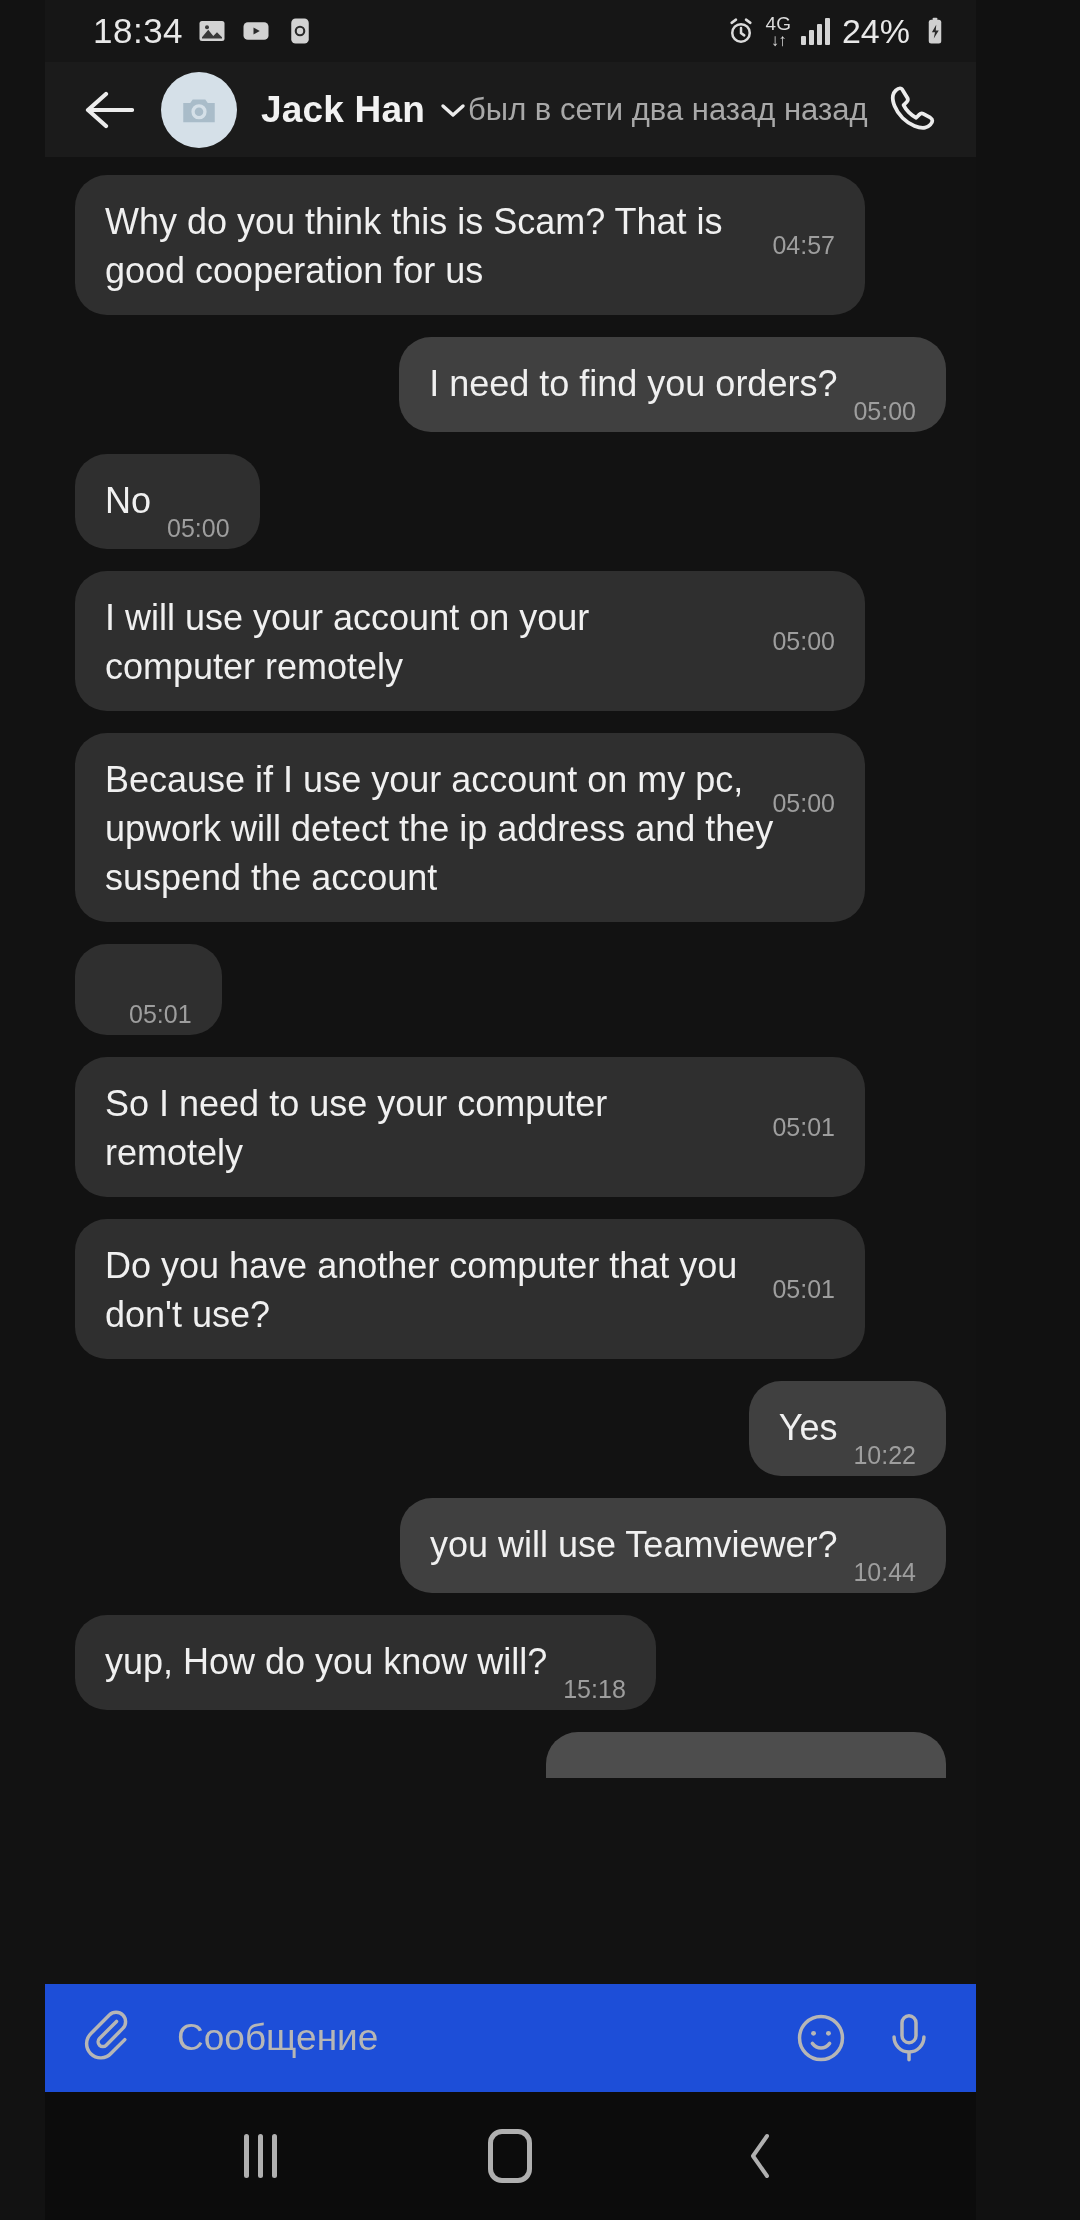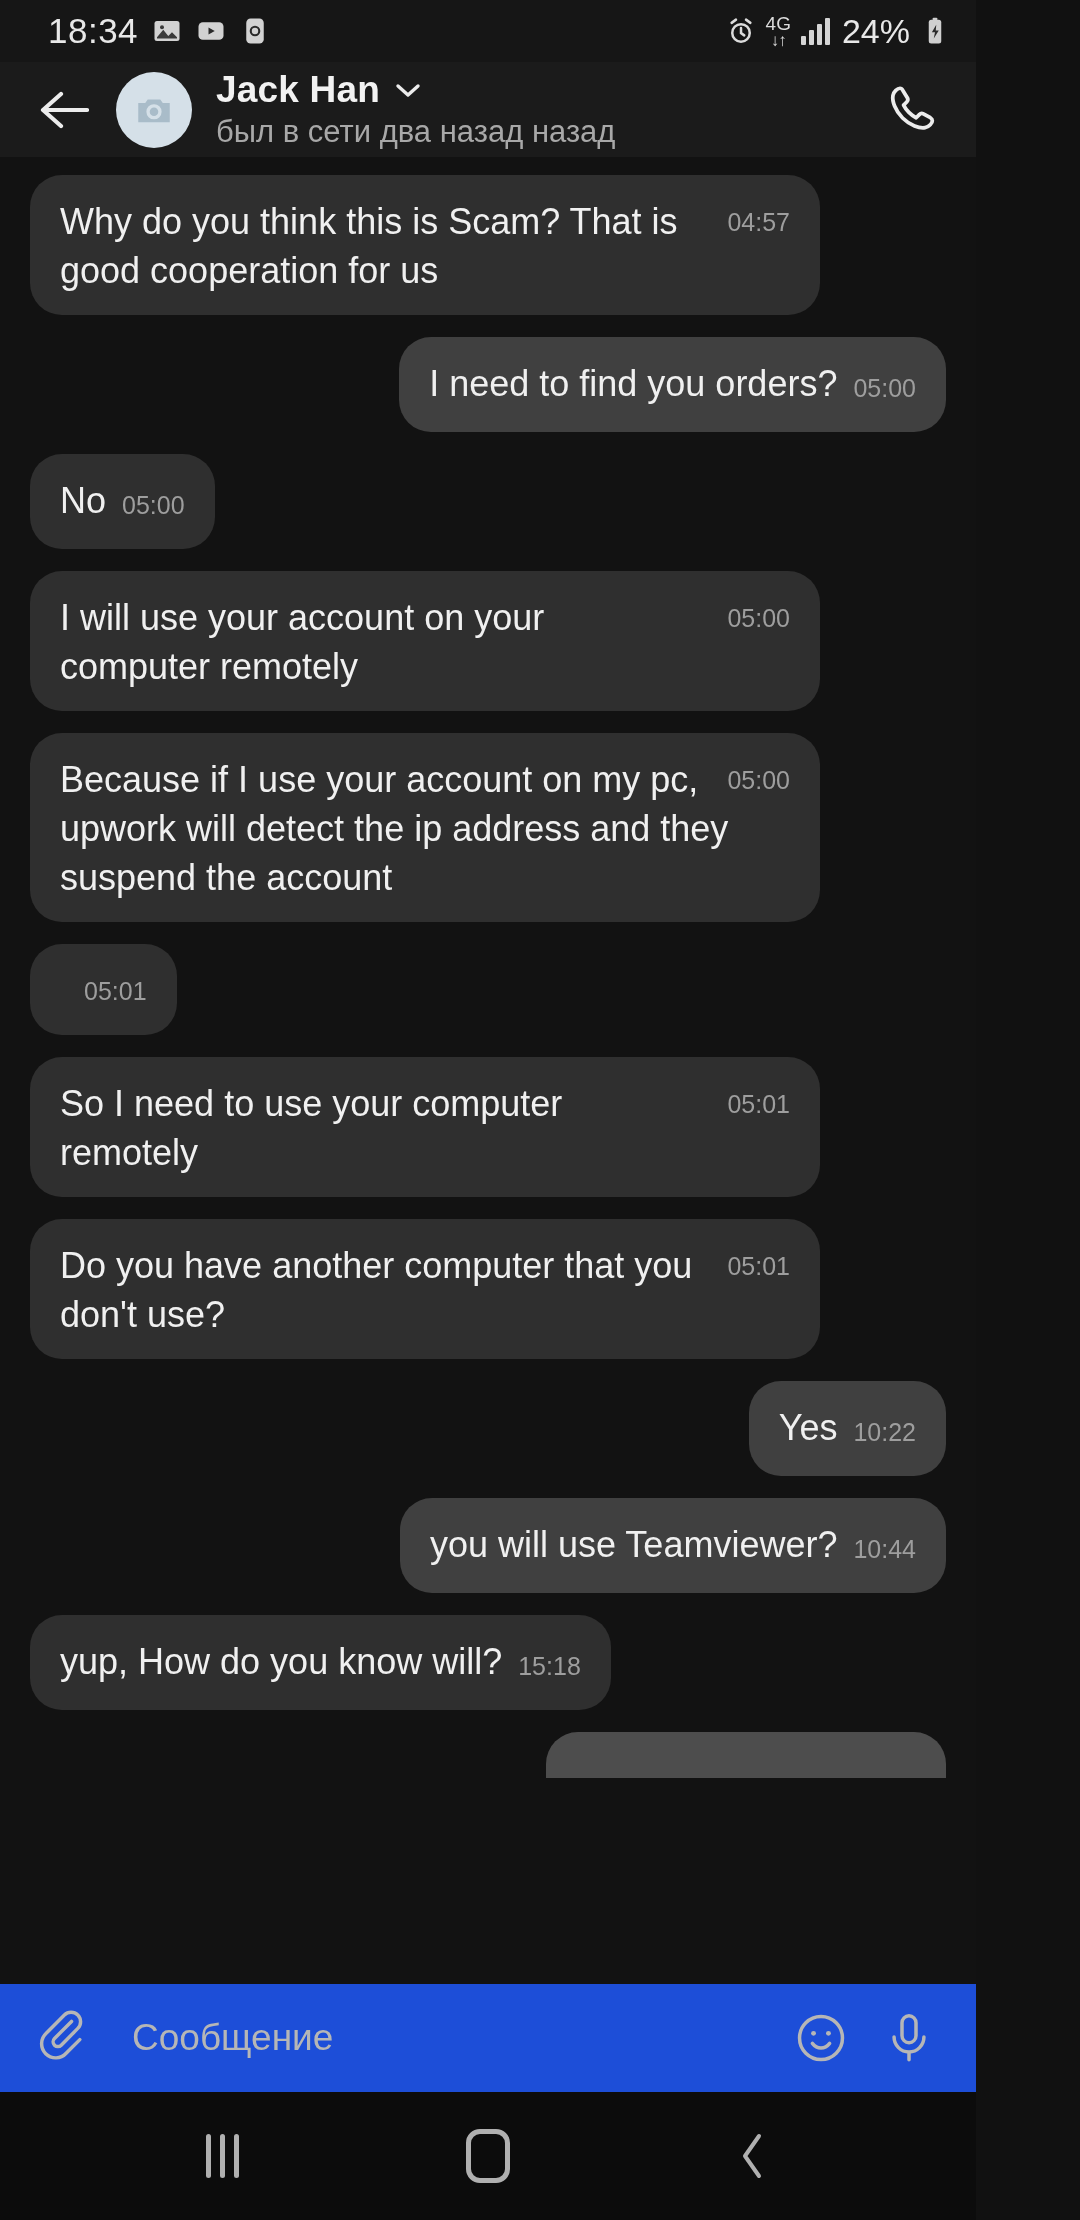--- a/index.html
+++ b/index.html
@@ -2,21 +2,21 @@
 <html><head>
 <meta charset="utf-8">
 <style>
   * { margin:0; padding:0; box-sizing:border-box; }
   html, body {
     width:1080px; height:2220px;
     background:#111111;
     font-family:"Liberation Sans", sans-serif;
     overflow:hidden;
   }
-  .phone { position:relative; width:976px; height:2220px; background:#121212; display:flex; flex-direction:column; }
+  .phone { position:relative; width:976px; height:2220px; background:#121212; display:flex; flex-direction:column;padding-left:45px; }
 
   
   .statusbar {
     height:62px; flex:0 0 62px;
     background:#161616;
     display:flex; align-items:center;
     padding:0 26px 0 48px;
     color:#dcdcdc;
   }
   .sb-left { display:flex; align-items:center; gap:14px; }
@@ -38,21 +38,21 @@
     background:#1b1b1b;
     display:flex; align-items:center;
     padding:0 30px 0 32px;
   }
   .back-btn { width:62px; height:62px; display:flex; align-items:center; justify-content:center; flex:0 0 auto; }
   .avatar {
     width:76px; height:76px; border-radius:50%;
     background:#d5e0e8; margin-left:22px; flex:0 0 auto;
     display:flex; align-items:center; justify-content:center;
   }
-  .title-block { margin-left:24px; display:flex; flex-direction:column; justify-content:center; min-width:0; }
+  .title-block { margin-left:24px; display:flex; flex-direction:row; justify-content:center; min-width:0; }
   .title-row { display:flex; align-items:center; gap:13px; }
   .chat-name { font-size:37px; color:#f2f2f2; font-weight:700; letter-spacing:0.2px; white-space:nowrap; }
   .chat-status { font-size:31px; color:#a8a8a8; margin-top:3px; white-space:nowrap; }
   .call-btn { margin-left:auto; width:66px; height:66px; display:flex; align-items:center; justify-content:center; flex:0 0 auto; }
 
   
   .messages {
     flex:1 1 auto; position:relative;
     background:#121212;
     padding:18px 30px 0 30px;
@@ -76,21 +76,21 @@
   .row.in  .bubble { background:#2f2f2f; }
   .row.out .bubble { background:#404040; }
 
   .btext { display:inline; }
   .time {
     display:inline-block;
     font-size:25px;
     color:#9e9e9e;
     margin-left:16px;
     vertical-align:baseline;
-    position:relative; top:1px;
+    position:relative; top:24px;
     white-space:nowrap;
   }
   
   .bubble.multiline .time { float:right; margin-left:24px; }
 
   .peek {
     align-self:flex-end;
     width:400px; height:46px;
     background:#4d4d4d;
     border-radius:32px 32px 0 0;

